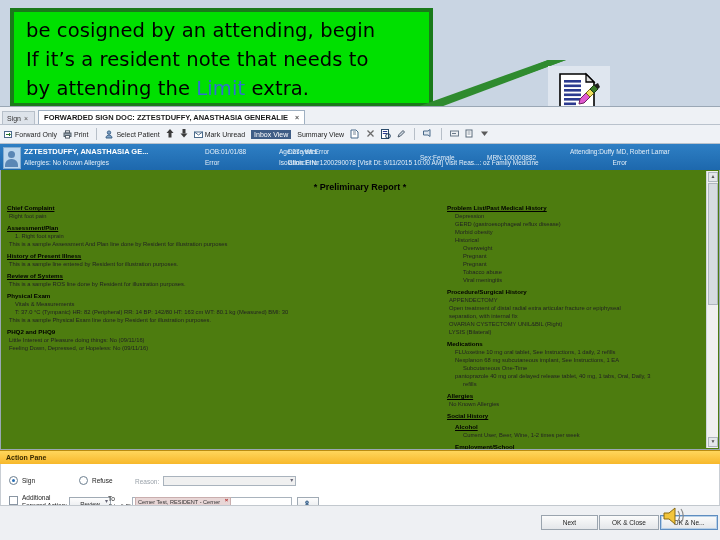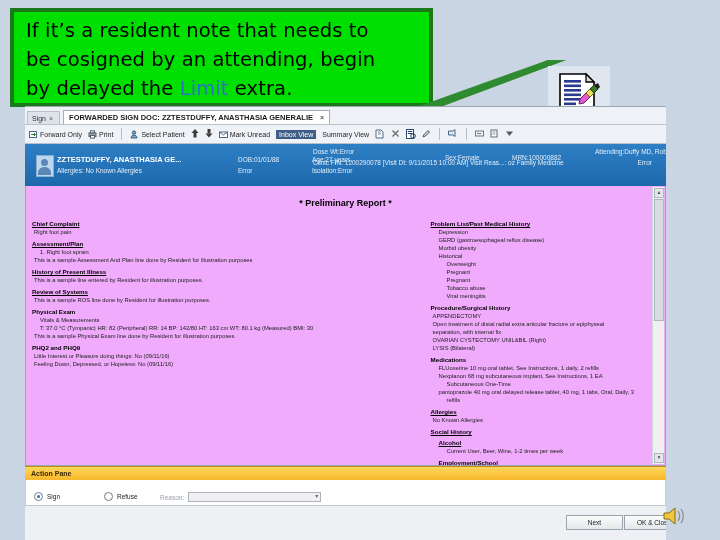--- a/index.html
+++ b/index.html
@@ -28,22 +28,22 @@
   #arrow{position:absolute;left:370px;top:58px;width:230px;height:78px;pointer-events:none;}
 
   
   #iconbox{
     position:absolute;left:548px;top:66px;width:62px;height:56px;
     background:#dfe6ef;
   }
   #iconbox svg{position:absolute;left:8px;top:5px;}
 
   
-  #app{position:absolute;left:0;top:106px;width:641px;height:434px;background:#f2f2f0;
-       border-top:1px solid #9aa7b5;box-sizing:border-box;overflow:hidden;margin-left:25px;}
+  #app{position:absolute;left:0;top:106px;width:720px;height:434px;background:#f2f2f0;
+       border-top:1px solid #9aa7b5;box-sizing:border-box;overflow:hidden;}
 
   
   .tabstrip{height:17px;background:#eef1f5;display:flex;align-items:flex-end;
             border-bottom:1px solid #b9c2cc;position:relative;}
   .tabstrip .systab{font-size:7px;color:#333;background:#dde3ea;border:1px solid #b7c0ca;
             border-bottom:none;padding:1px 6px 1px 4px;margin-left:2px;display:flex;align-items:center;gap:3px;height:13px;box-sizing:border-box;}
   .tabstrip .doctab{font-size:7.5px;color:#1a1a1a;font-weight:bold;background:#ffffff;
             border:1px solid #9fb0c2;border-bottom:none;padding:1px 5px;margin-left:3px;
             display:flex;align-items:center;gap:7px;height:14px;box-sizing:border-box;}
   .tabstrip .x{font-size:7px;color:#555;}
@@ -51,31 +51,31 @@
   
   .toolbar{height:18px;background:#eff2f6;border-bottom:1px solid #b9c2cc;
            display:flex;align-items:center;gap:6px;padding:0 4px;font-size:7px;color:#1f1f1f;}
   .tb{display:flex;align-items:center;gap:2px;white-space:nowrap;}
   .sep{width:1px;height:12px;background:#b7bfc8;margin:0 2px;}
   .viewtoggle{background:#3f5d86;color:#fff;padding:1px 3px;font-size:7px;}
   .viewplain{font-size:7px;color:#1f1f1f;}
 
   
   .banner{background:linear-gradient(#2e7fc4,#1d68ad);color:#fff;height:26px;
-          display:flex;align-items:stretch;padding:8px;position:relative;}
+          display:flex;align-items:stretch;padding:0;position:relative;}
   .banner .av{width:16px;height:20px;margin:3px 3px 0 3px;background:#bcd7ee;border:1px solid #86aed1;
               position:relative;}
   .banner .av::after{content:"";position:absolute;left:4px;top:3px;width:7px;height:7px;border-radius:50%;background:#5a87b5;}
   .banner .av::before{content:"";position:absolute;left:1px;top:11px;width:13px;height:8px;border-radius:6px 6px 0 0;background:#5a87b5;}
   .bcol{display:flex;flex-direction:column;justify-content:center;line-height:11px;padding-right:6px;}
   .bcol .r1{font-size:7.5px;font-weight:bold;white-space:nowrap;}
   .bcol .r2{font-size:6.5px;color:#e3eef8;white-space:nowrap;}
 
   
-  .report{position:relative;background:#f0abfc;height:279px;border:1px solid #9aa7b5;
+  .report{position:relative;background:#4d7c0f;height:279px;border:1px solid #9aa7b5;
           border-top:none;overflow:hidden;}
   .rtitle{text-align:center;font-size:9px;font-weight:bold;color:#000;margin:12px 0 8px 0;}
   .cols{display:flex;gap:0;padding:0 8px 0 6px;}
   .colL{width:440px;}
   .colR{width:250px;}
   .h{font-size:6.2px;font-weight:bold;text-decoration:underline;color:#000;margin:4px 0 1px 0;}
   .hp{font-size:6.2px;font-weight:bold;color:#000;margin:4px 0 1px 0;}
   .t{font-size:5.8px;color:#222;margin:0 0 0 2px;line-height:8px;}
   .i1{margin-left:8px;}
   .i2{margin-left:16px;}
@@ -111,23 +111,23 @@
         display:flex;align-items:center;justify-content:center;}
   .fbtn.sel{border:1px solid #5e8dc0;box-shadow:0 0 0 1px #b7d0e8 inset;}
   #speaker{position:absolute;left:661px;top:505px;width:28px;height:22px;}
 </style>
 </head>
 <body>
 
 <div id="slide">
 
   <div id="callout">
+    <p>be cosigned by an attending, begin</p>
     <p>If it’s a resident note that needs to</p>
-    <p>be cosigned by an attending, begin</p>
-    <p><span>by delayed the </span><span class="modify">Limit</span><span> extra.</span></p>
+    <p><span>by attending the </span><span class="modify">Limit</span><span> extra.</span></p>
   </div>
 
   <svg id="arrow" viewBox="0 0 230 78">
     <polygon points="178,2 196,2 46,56 62,62 18,70 34,50 46,56" fill="#2f8b2f"></polygon>
     <polygon points="178,2 196,2 52,56 44,50" fill="#2f8b2f"></polygon>
   </svg>
 
   <div id="iconbox">
     <svg width="46" height="46" viewBox="0 0 46 46">
       <polygon points="4,3 30,3 38,11 38,40 4,40" fill="#ffffff" stroke="#000" stroke-width="1.6"></polygon>

